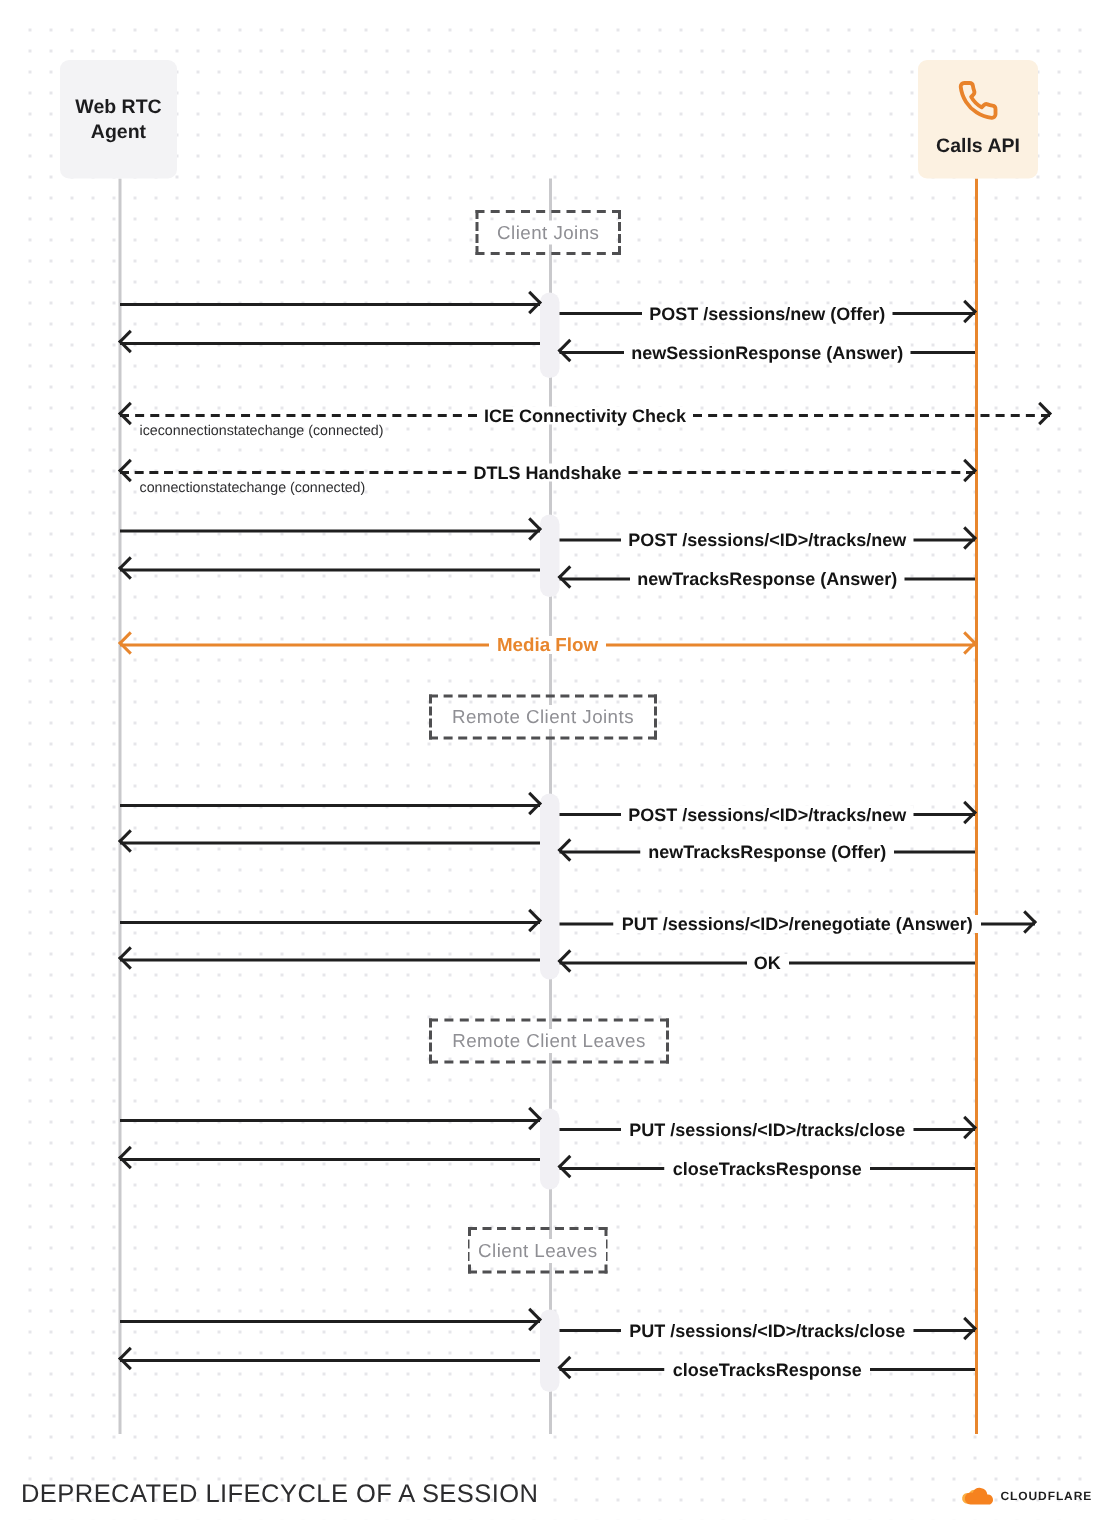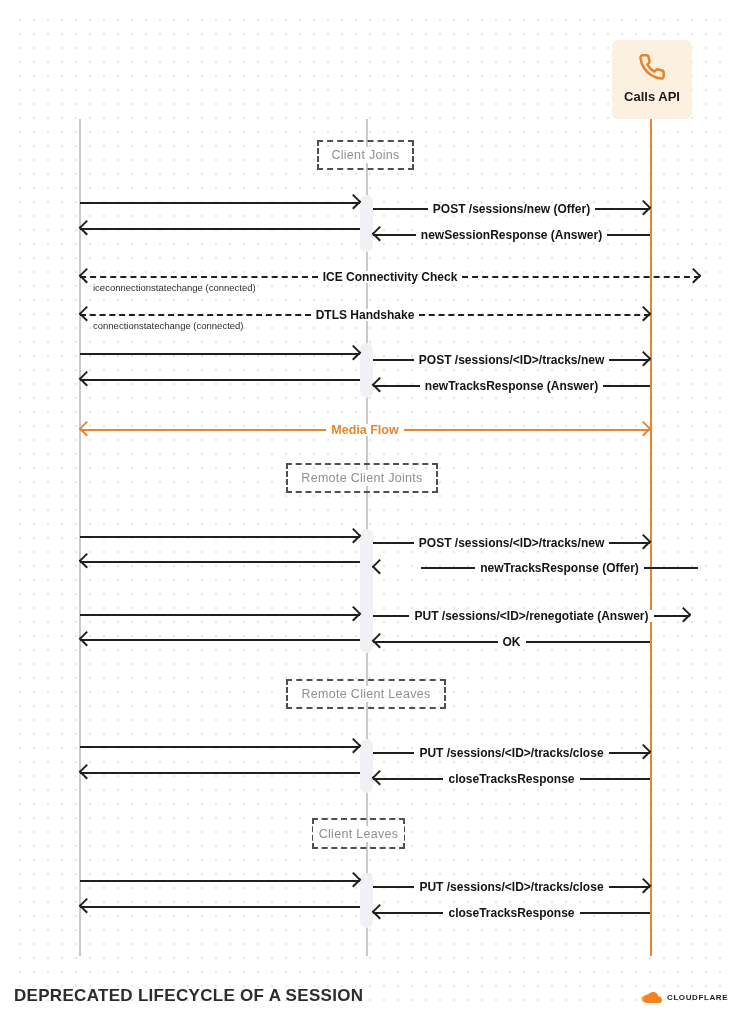--- a/index.html
+++ b/index.html
@@ -33,21 +33,21 @@
   .msg.accent .ln{border-color:#e8862d;border-top-width:2.5px;}
   .msg.accent .lbl{color:#e8862d;font-size:12.5px;}
   .head{position:absolute;width:9px;height:9px;border-top:2.5px solid #1f1f1f;
     border-right:2.5px solid #1f1f1f;top:50%;}
   .head.r{right:1px;transform:translateY(-62%) rotate(45deg);}
   .head.l{left:1px;transform:translateY(-62%) rotate(-135deg);}
   .msg.accent .head{border-color:#e8862d;}
   .sub{position:absolute;left:13px;top:17px;font-size:9.5px;font-weight:400;
     color:#2e2e30;white-space:nowrap;background:transparent;}
   
-  .footer-title{position:absolute;left:14px;top:986px;font-size:17px;font-weight:700;
+  .footer-title{position:absolute;left:14px;top:986px;font-size:17px;font-weight:400;
     color:#2c2c2e;letter-spacing:.3px;white-space:nowrap;}
   .brand{position:absolute;left:638px;top:990px;display:flex;align-items:center;gap:3px;}
   .brand .brand-text{font-size:8px;font-weight:700;letter-spacing:.6px;color:#1d1d1d;}
 </style>
 </head>
 <body>
 
 <div class="dotlayer"></div>
 
 <div class="stage">
@@ -148,21 +148,21 @@
       <div class="msg" style="left: 373px; width: 277px; top: 531px;">
         <div class="ln"></div>
         <span class="lbl">POST /sessions/&lt;ID&gt;/tracks/new</span>
         <div class="ln"></div>
         <span class="head r"></span>
       </div>
       <div class="msg" style="left: 80px; width: 280px; top: 550px;">
         <div class="ln"></div>
         <span class="head l"></span>
       </div>
-      <div class="msg" style="left: 373px; width: 277px; top: 556px; padding-left: 48px;">
+      <div class="msg" style="left: 373px; width: 277px; top: 556px;">
         <div class="ln"></div>
         <span class="lbl">newTracksResponse (Offer)</span>
         <div class="ln"></div>
         <span class="head l"></span>
       </div>
       <div class="msg" style="left: 80px; width: 280px; top: 603px;">
         <div class="ln"></div>
         <span class="head r"></span>
       </div>
       <div class="msg" style="left: 373px; width: 317px; top: 604px;">
@@ -216,20 +216,23 @@
         <span class="head l"></span>
       </div>
       <div class="msg" style="left: 373px; width: 277px; top: 901px;">
         <div class="ln"></div>
         <span class="lbl">closeTracksResponse</span>
         <div class="ln"></div>
         <span class="head l"></span>
       </div>
     </div>
 
+  <div class="actor" style="left:40px;width:78px">
+    <span>Web RTC Agent</span>
+  </div>
   <div class="actor calls" style="left:612px;width:80px">
     <svg class="phone" viewBox="0 0 24 24" fill="none" stroke="#e8832b" stroke-width="2.2" stroke-linecap="round" stroke-linejoin="round">
       <path d="M22 16.92v3a2 2 0 0 1-2.18 2 19.79 19.79 0 0 1-8.63-3.07 19.5 19.5 0 0 1-6-6 19.79 19.79 0 0 1-3.07-8.67A2 2 0 0 1 4.11 2h3a2 2 0 0 1 2 1.72 12.84 12.84 0 0 0 .7 2.81 2 2 0 0 1-.45 2.11L8.09 9.91a16 16 0 0 0 6 6l1.27-1.27a2 2 0 0 1 2.11-.45 12.84 12.84 0 0 0 2.81.7A2 2 0 0 1 22 16.92z"></path>
     </svg>
     <span>Calls API</span>
   </div>
 
   <div class="footer-title">DEPRECATED LIFECYCLE OF A SESSION</div>
   <div class="brand">
     <svg width="26" height="15" viewBox="0 0 36 20">

